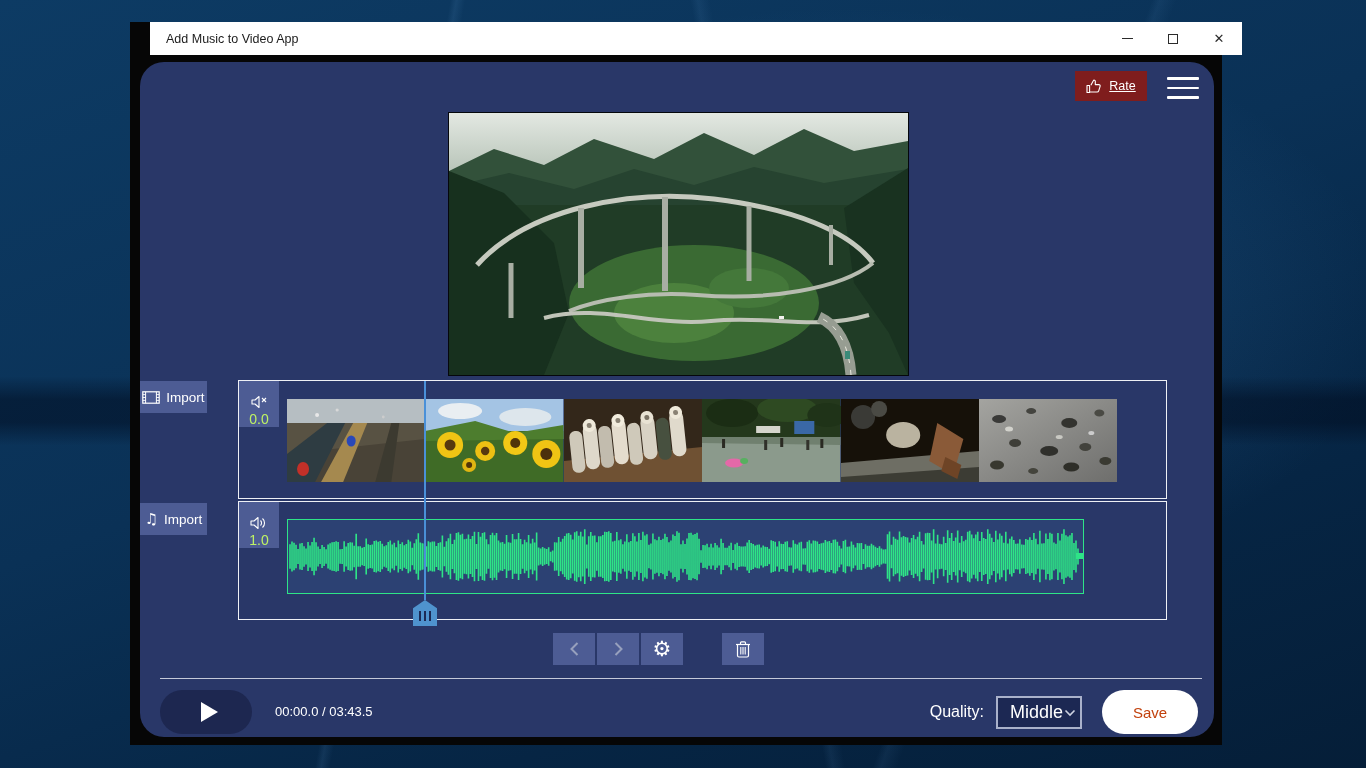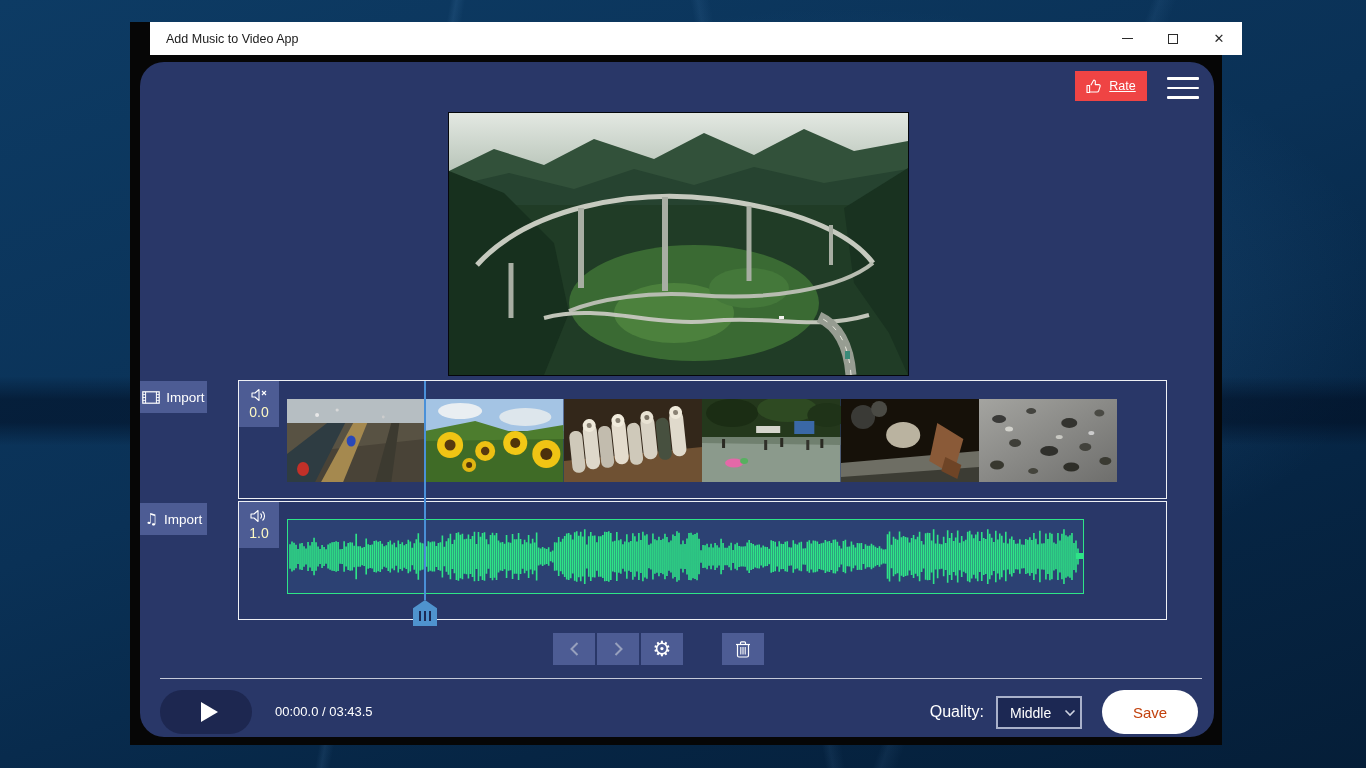--- a/index.html
+++ b/index.html
@@ -22,39 +22,39 @@
   .titlebar { position:absolute; left:0; top:0; width:100%; height:33px; background:#ffffff; display:flex; align-items:center;margin-left:20px; }
   .titlebar .title { padding-left:16px; font-size:12.5px; color:#1b1b1b; }
   .win-controls { position:absolute; right:0; top:0; height:33px; display:flex; }
   .win-btn { width:46px; height:33px; display:flex; align-items:center; justify-content:center; color:#2b2b2b; font-size:13px; cursor:default; }
   .win-btn .minus { display:block; width:11px; height:1.5px; background:#2b2b2b; }
   .win-btn .box { display:block; width:10px; height:10px; border:1.2px solid #2b2b2b; }
 
   .panel { position:absolute; left:10px; top:40px; width:1074px; height:675px; background:#293768; border-radius:24px; }
 
   
-  .rate-btn { position:absolute; left:935px; top:9px; width:72px; height:30px; background:#ef4444; display:flex; align-items:center; justify-content:center; gap:7px; color:#fff; font-size:12.5px; cursor:pointer;text-decoration:underline; }
+  .rate-btn { position:absolute; left:935px; top:9px; width:72px; height:30px; background:#7f1d1d; display:flex; align-items:center; justify-content:center; gap:7px; color:#fff; font-size:12.5px; cursor:pointer;text-decoration:underline; }
   .menu-btn { position:absolute; left:1026px; top:13px; width:34px; height:26px; display:flex; flex-direction:column; justify-content:space-between; padding:2px 1px; cursor:pointer; }
   .menu-btn i { display:block; height:2.6px; background:#fff; border-radius:1px; }
 
   
   .preview { position:absolute; left:309px; top:51px; width:459px; height:262px; background:#0b0e14; outline:1px solid #05070c; }
   .preview svg { display:block; width:100%; height:100%; }
 
   
   .import-btn { position:absolute; left:0; width:67px; height:32px; background:#4d5c94; display:flex; align-items:center; justify-content:center; gap:6px; color:#fff; font-size:13.5px; cursor:pointer; }
   .import-video { top:319px; }
   .import-audio { top:441px; }
   .note-glyph { font-family:"DejaVu Sans", sans-serif; font-size:15px; line-height:1; }
 
   
   .track { position:absolute; left:98px; width:929px; height:119px; border:1.5px solid #eef0f5; }
   .track-video { top:318px; }
   .track-audio { top:439px; }
-  .vol-badge { position:absolute; left:0; top:0; width:40px; height:46px; background:#4d5c94; display:flex; flex-direction:column; align-items:center; justify-content:center; gap:2px; color:#fef9c3; }
+  .vol-badge { position:absolute; left:0; top:0; width:40px; height:46px; background:#4d5c94; display:flex; flex-direction:column; align-items:center; justify-content:flex-end; gap:2px; color:#bef264; }
   .vol-badge .vol-num { font-size:14px; }
   .thumbs { position:absolute; left:48px; top:18px; height:83px; display:flex; }
   .thumb { width:138.4px; height:83px; overflow:hidden; }
   .thumb svg { display:block; width:100%; height:100%; }
 
   .wavebox { position:absolute; left:48px; top:17px; width:797px; height:75px; border:1.5px solid #2ee487; background:#2c4173; }
   .wavebox svg { display:block; width:100%; height:100%; }
   .wave-end-handle { position:absolute; right:-1px; top:33px; width:8px; height:6px; background:#2ee487; }
 
   
@@ -67,21 +67,21 @@
   .tb-back { left:413px; } .tb-fwd { left:457px; } .tb-gear { left:501px; } .tb-trash { left:582px; }
   .gear-glyph { font-family:"DejaVu Sans", sans-serif; color:#fff; font-size:21px; line-height:1; }
 
   .separator { position:absolute; left:20px; top:616px; width:1042px; height:1px; background:rgba(235,238,245,0.8); }
 
   
   .play-btn { position:absolute; left:20px; top:628px; width:92px; height:44px; border-radius:22px; background:#1d2750; display:flex; align-items:center; justify-content:center; cursor:pointer; }
   .play-tri { width:0; height:0; border-left:17px solid #fff; border-top:10px solid transparent; border-bottom:10px solid transparent; margin-left:6px; }
   .time-text { position:absolute; left:135px; top:628px; height:44px; line-height:44px; color:#fff; font-size:13px; }
   .quality-label { position:absolute; left:700px; top:628px; width:144px; height:44px; line-height:44px; text-align:right; color:#fff; font-size:16px; }
-  .quality-dd { position:absolute; left:856px; top:634px; width:86px; height:33px; background:#1c2853; border:2px solid #a9b1ca; display:flex; align-items:center; justify-content:space-between; padding:0 4px 0 12px; color:#fff; font-size:14px; cursor:pointer; }
+  .quality-dd { position:absolute; left:856px; top:634px; width:86px; height:33px; background:#1c2853; border:2px solid #a9b1ca; display:flex; align-items:center; justify-content:space-between; padding:0 4px 0 12px; color:#fff; font-size:18px; cursor:pointer; }
   .save-btn { position:absolute; left:962px; top:628px; width:96px; height:44px; border-radius:22px; background:#ffffff; display:flex; align-items:center; justify-content:center; color:#c2410c; font-size:15px; cursor:pointer; }
 </style>
 </head>
 <body>
 
 <div class="desktop"></div>
 
 <div class="window">
 
   <div class="titlebar">

